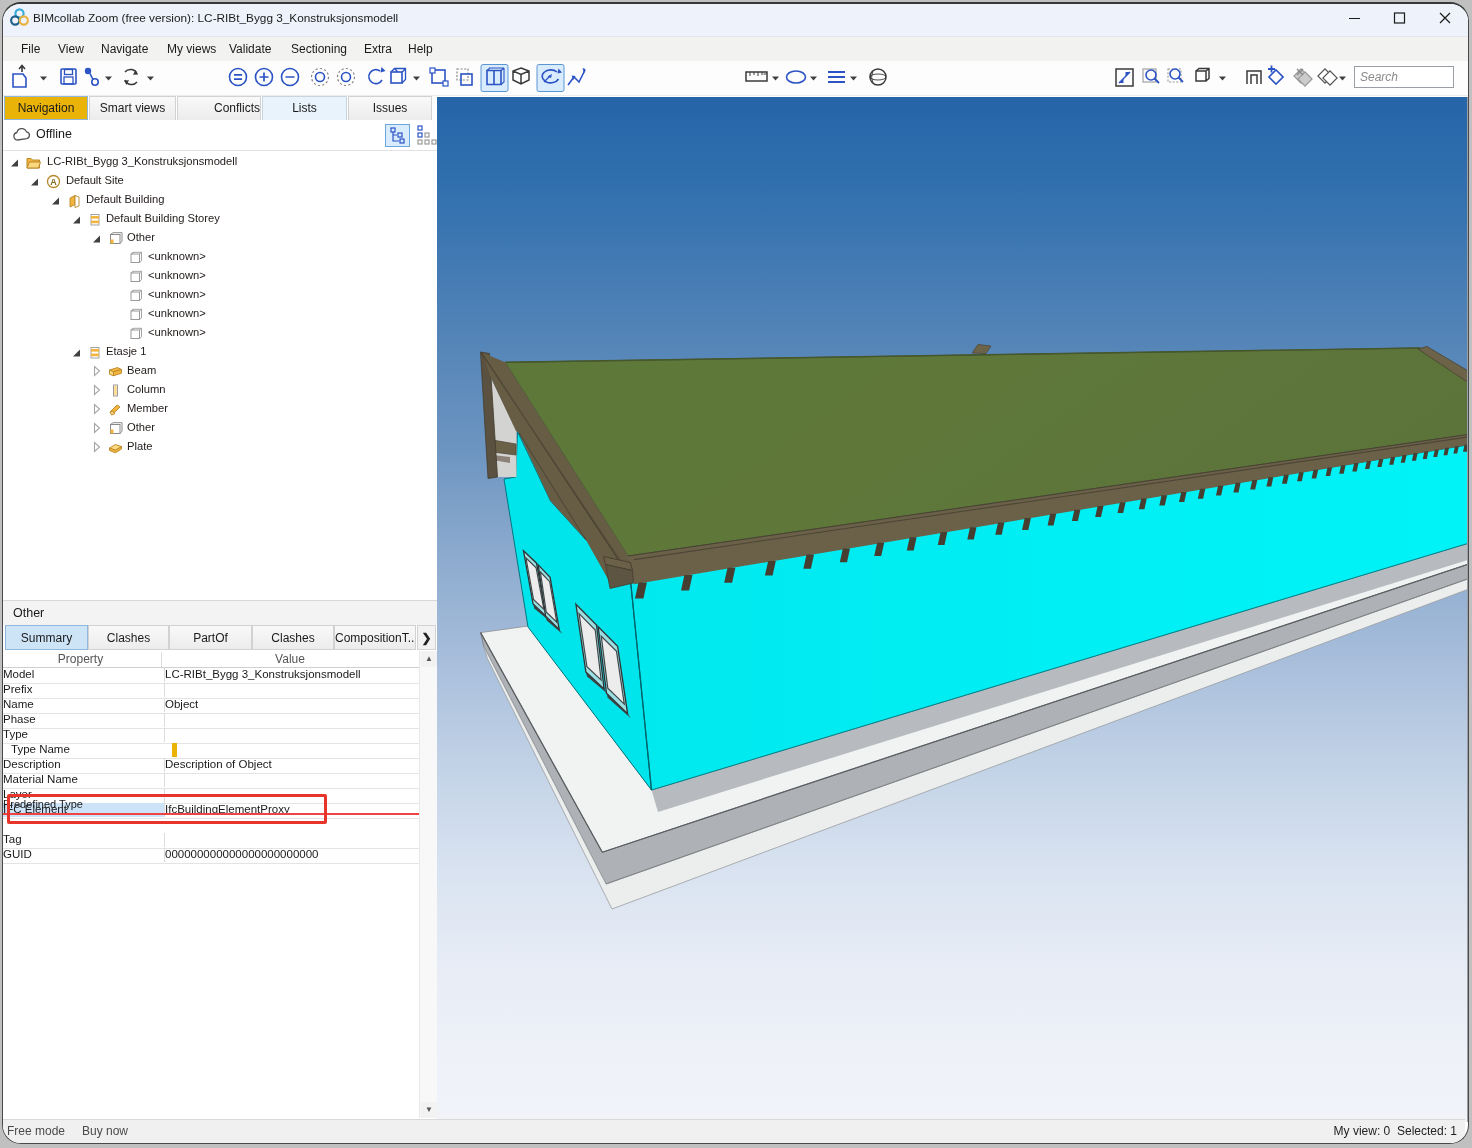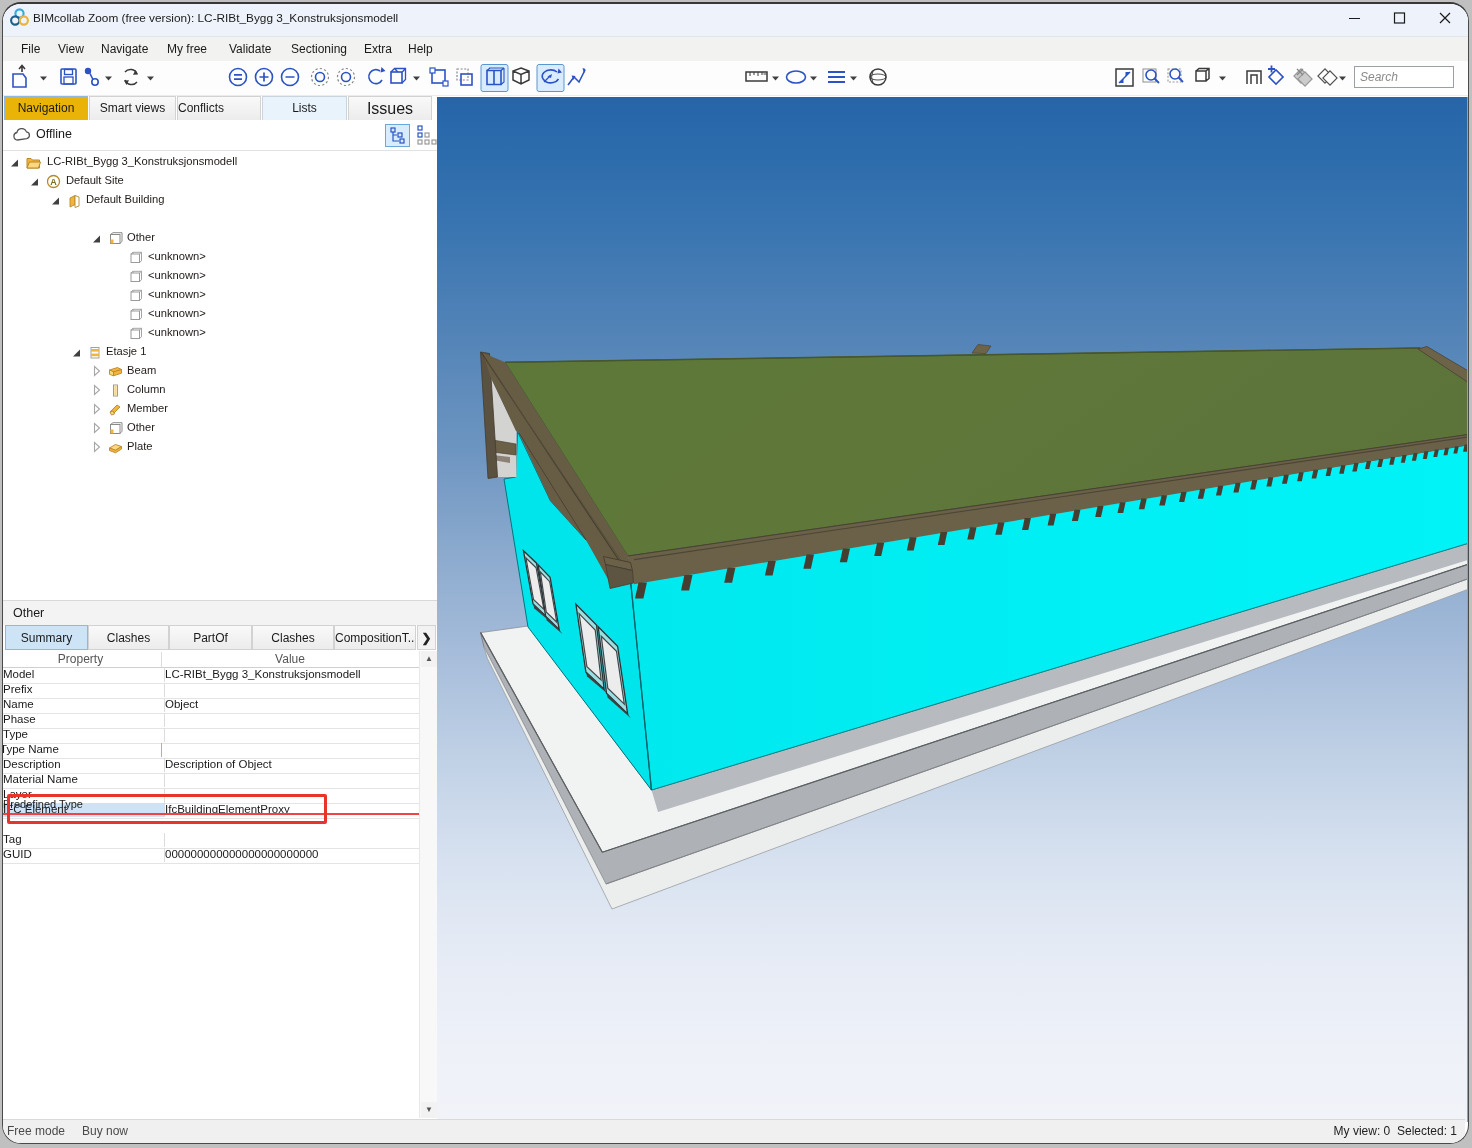--- a/index.html
+++ b/index.html
@@ -21,21 +21,21 @@
       <path d="M7 18.5 h11" stroke="#1a1a1a" stroke-width="1.2"></path>
       <rect x="52.5" y="13" width="10" height="10" fill="none" stroke="#1a1a1a" stroke-width="1.2"></rect>
       <path d="M98 13 l10 10 M108 13 l-10 10" stroke="#1a1a1a" stroke-width="1.2"></path>
     </svg>
   </div>
 
   <div class="abs" style="left:0;top:37px;width:1472px;height:24px;background:#f2f2f0;font-size:12px;color:#1a1a1a">
     <span class="abs" style="left:21px;top:5px">File</span>
     <span class="abs" style="left:58px;top:5px">View</span>
     <span class="abs" style="left:101px;top:5px">Navigate</span>
-    <span class="abs" style="left:167px;top:5px">My free</span>
+    <span class="abs" style="left:167px;top:5px">My views</span>
     <span class="abs" style="left:229px;top:5px">Validate</span>
     <span class="abs" style="left:291px;top:5px">Sectioning</span>
     <span class="abs" style="left:364px;top:5px">Extra</span>
     <span class="abs" style="left:408px;top:5px">Help</span>
   </div>
 
   <div class="abs" style="left:0;top:61px;width:1472px;height:34px;background:#fdfdfe;border-bottom:1px solid #ececec"></div>
   <svg style="position:absolute;left:0;top:61px" width="1472" height="34" viewBox="0 0 1472 34">
 <path d="M13 13 h10 l3 4 v9 h-13 z" fill="none" stroke="#2b53c4" stroke-width="1.6"></path>
         <path d="M22 5 v6 M19 8 l3 -3.5 3 3.5" fill="none" stroke="#3a3a3a" stroke-width="1.6"></path>
@@ -111,23 +111,23 @@
 <rect x="1320" y="10" width="10" height="10" transform="rotate(45 1325 15)" fill="#fff" stroke="#555" stroke-width="1.2"></rect>
         <rect x="1325" y="12" width="10" height="10" transform="rotate(45 1330 17)" fill="#fff" stroke="#555" stroke-width="1.2"></rect>
 <path d="M1339 15.5 l7 0 l-3.5 4 z" fill="#404040"></path>
 <rect x="1354.5" y="5.5" width="99" height="21" fill="#fff" stroke="#9a9fa5" stroke-width="1"></rect>
         <text x="1360" y="20" font-family="Liberation Sans, sans-serif" font-size="12" font-style="italic" fill="#8a8a8a">Search</text>
 </svg>
 
   <div class="abs" style="left:0;top:96px;width:437px;height:24px;background:#fff">
     <div style="position:absolute;left:4px;top:0;width:84px;height:24px;background:#eab308;border:1px solid #90b8dc;box-sizing:border-box;text-align:center;font-size:12px;color:#1a1a1a;line-height:23px">Navigation</div>
 <div style="position:absolute;left:89px;top:0;width:87px;height:24px;background:linear-gradient(#f9f9f9,#ececec);border:1px solid #d2d2d2;border-bottom:none;box-sizing:border-box;text-align:center;font-size:12px;color:#1a1a1a;line-height:23px">Smart views</div>
-<div style="position:absolute;left:177px;top:0;width:84px;height:24px;background:linear-gradient(#f9f9f9,#ececec);border:1px solid #d2d2d2;border-bottom:none;box-sizing:border-box;text-align:left;font-size:12px;color:#1a1a1a;line-height:23px">Conflicts</div>
+<div style="position:absolute;left:177px;top:0;width:84px;height:24px;background:linear-gradient(#f9f9f9,#ececec);border:1px solid #d2d2d2;border-bottom:none;box-sizing:border-box;text-align:right;font-size:12px;color:#1a1a1a;line-height:23px">Conflicts</div>
 <div style="position:absolute;left:262px;top:0;width:85px;height:24px;background:#e9f3fc;border:1px solid #c9d4de;border-bottom:none;box-sizing:border-box;text-align:center;font-size:12px;color:#1a1a1a;line-height:23px">Lists</div>
-<div style="position:absolute;left:348px;top:0;width:84px;height:24px;background:linear-gradient(#f9f9f9,#ececec);border:1px solid #d2d2d2;border-bottom:none;box-sizing:border-box;text-align:center;font-size:16px;color:#1a1a1a;line-height:23px">Issues</div>
+<div style="position:absolute;left:348px;top:0;width:84px;height:24px;background:linear-gradient(#f9f9f9,#ececec);border:1px solid #d2d2d2;border-bottom:none;box-sizing:border-box;text-align:center;font-size:12px;color:#1a1a1a;line-height:23px">Issues</div>
   </div>
 
   <div class="abs" style="left:0;top:120px;width:437px;height:1002px;background:#fff">
 
     <svg class="abs" style="left:13px;top:8px" width="18" height="14" viewBox="0 0 18 14">
           <path d="M4.5 12 a3.8 3.8 0 0 1 -.6 -7.5 a5 5 0 0 1 9.6 -.6 a3.4 3.4 0 0 1 .2 6.7 z" fill="none" stroke="#555" stroke-width="1.3"></path>
         </svg>
     <span class="abs" style="left:36px;top:7px;font-size:12.5px;color:#1a1a1a">Offline</span>
     <div class="abs" style="left:385px;top:4px;width:25px;height:23px;background:#d9ecfd;border:1px solid #6aa7dc;box-sizing:border-box">
       <svg width="23" height="21" viewBox="0 0 23 21">
@@ -178,20 +178,31 @@
 <div style="position:absolute;left:0;top:191px;width:437px;height:19px">
 <svg style="position:absolute;left:50px;top:4px" width="11" height="11">
               <polygon points="9,2.5 9,9.5 2,9.5" fill="#404040"></polygon>
             </svg>
 <span style="position:absolute;left:67px;top:2px"><svg width="15" height="15" viewBox="0 0 15 15">
                 <path d="M3 5 l5 -2.5 v9 l-5 2.5 z" fill="#f2b43c" stroke="#b9882a" stroke-width="0.9"></path>
                 <path d="M8 2.5 l4 1.5 v9 l-4 1.5 z" fill="#fff" stroke="#b9882a" stroke-width="0.9"></path>
               </svg></span>
 <span style="position:absolute;left:86px;top:2px;font-size:11.2px;color:#201a18;white-space:nowrap">Default Building</span>
 </div>
+<div style="position:absolute;left:0;top:210px;width:437px;height:19px">
+<svg style="position:absolute;left:71px;top:4px" width="11" height="11">
+              <polygon points="9,2.5 9,9.5 2,9.5" fill="#404040"></polygon>
+            </svg>
+<span style="position:absolute;left:88px;top:2px"><svg width="15" height="15" viewBox="0 0 15 15">
+                <rect x="3" y="2.5" width="8" height="10.5" fill="#fff" stroke="#999" stroke-width="0.9"></rect>
+                <rect x="3" y="4" width="8" height="2.6" fill="#f2b43c"></rect>
+                <rect x="3" y="8.6" width="8" height="2.6" fill="#f2b43c"></rect>
+              </svg></span>
+<span style="position:absolute;left:106px;top:2px;font-size:11.2px;color:#201a18;white-space:nowrap">Default Building Storey</span>
+</div>
 <div style="position:absolute;left:0;top:229px;width:437px;height:19px">
 <svg style="position:absolute;left:91px;top:4px" width="11" height="11">
               <polygon points="9,2.5 9,9.5 2,9.5" fill="#404040"></polygon>
             </svg>
 <span style="position:absolute;left:108px;top:2px"><svg width="15" height="15" viewBox="0 0 15 15">
                 <rect x="2.5" y="3.5" width="9.5" height="9" fill="#fff" stroke="#8a8a8a" stroke-width="1"></rect>
                 <path d="M2.5 3.5 l2.5 -1.8 h9 v8.5 l-2 2.3" fill="none" stroke="#8a8a8a" stroke-width="1"></path>
                 <path d="M2.5 12.5 v-4 l3 0 v4 z" fill="#f2b43c"></path>
               </svg></span>
 <span style="position:absolute;left:127px;top:2px;font-size:11.2px;color:#201a18;white-space:nowrap">Other</span>
@@ -329,21 +340,21 @@
 </div>
 <div style="position:absolute;left:0;top:713px;width:419px;height:15px;border-bottom:1px solid #e4e4e4;font-size:11.5px;color:#1a1a1a">
 <div style="position:absolute;left:0;top:0;width:161px;height:14px;border-right:1px solid #dcdcdc;padding-left:3px;overflow:hidden">Phase</div>
 <div style="position:absolute;left:165px;top:0;width:250px;height:14px;overflow:hidden"></div>
 </div>
 <div style="position:absolute;left:0;top:728px;width:419px;height:15px;border-bottom:1px solid #e4e4e4;font-size:11.5px;color:#1a1a1a">
 <div style="position:absolute;left:0;top:0;width:161px;height:14px;border-right:1px solid #dcdcdc;padding-left:3px;overflow:hidden">Type</div>
 <div style="position:absolute;left:165px;top:0;width:250px;height:14px;overflow:hidden"></div>
 </div>
 <div style="position:absolute;left:0;top:743px;width:419px;height:15px;border-bottom:1px solid #e4e4e4;font-size:11.5px;color:#1a1a1a">
-<div style="position:absolute;left:0;top:0;width:161px;height:14px;border-right:1px solid #eab308;padding-left:0;overflow:hidden">Type Name</div>
+<div style="position:absolute;left:0;top:0;width:161px;height:14px;border-right:5px solid #eab308;padding-left:11px;overflow:hidden">Type Name</div>
 <div style="position:absolute;left:165px;top:0;width:250px;height:14px;overflow:hidden"></div>
 </div>
 <div style="position:absolute;left:0;top:758px;width:419px;height:15px;border-bottom:1px solid #e4e4e4;font-size:11.5px;color:#1a1a1a">
 <div style="position:absolute;left:0;top:0;width:161px;height:14px;border-right:1px solid #dcdcdc;padding-left:3px;overflow:hidden">Description</div>
 <div style="position:absolute;left:165px;top:0;width:250px;height:14px;overflow:hidden">Description of Object</div>
 </div>
 <div style="position:absolute;left:0;top:773px;width:419px;height:15px;border-bottom:1px solid #e4e4e4;font-size:11.5px;color:#1a1a1a">
 <div style="position:absolute;left:0;top:0;width:161px;height:14px;border-right:1px solid #dcdcdc;padding-left:3px;overflow:hidden">Material Name</div>
 <div style="position:absolute;left:165px;top:0;width:250px;height:14px;overflow:hidden"></div>
 </div>

